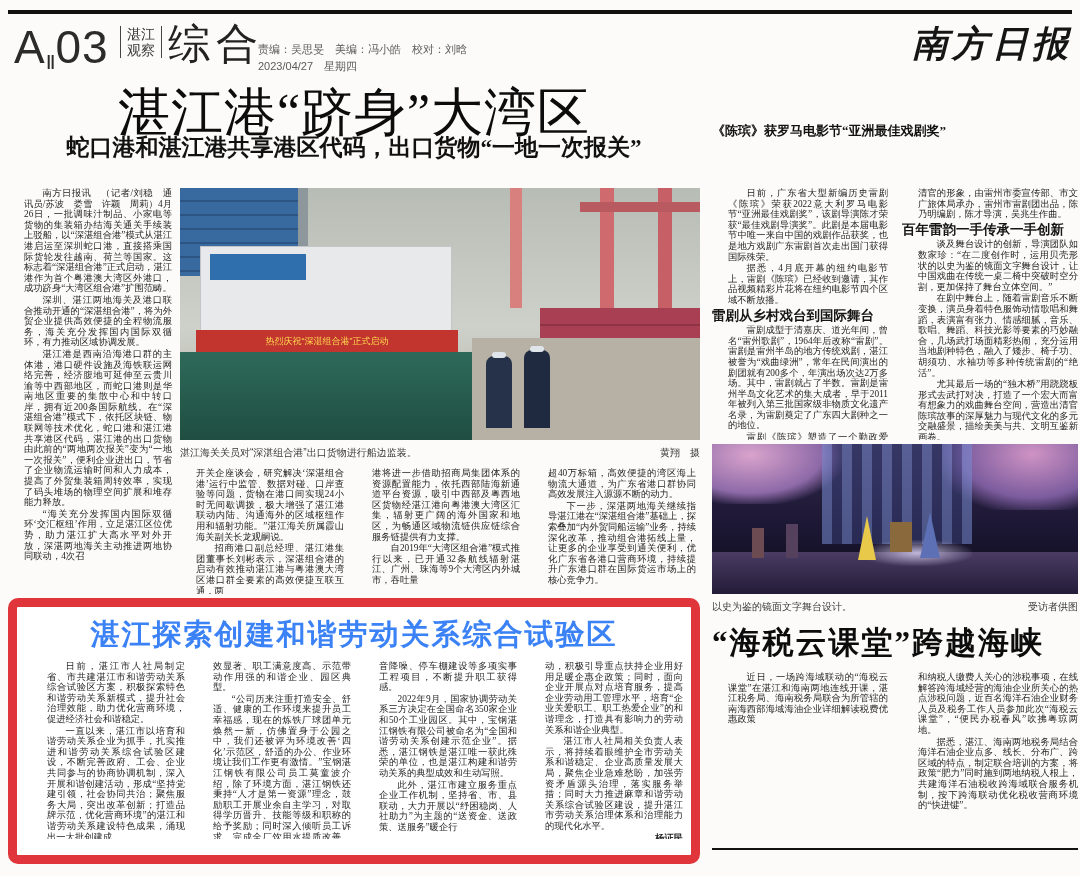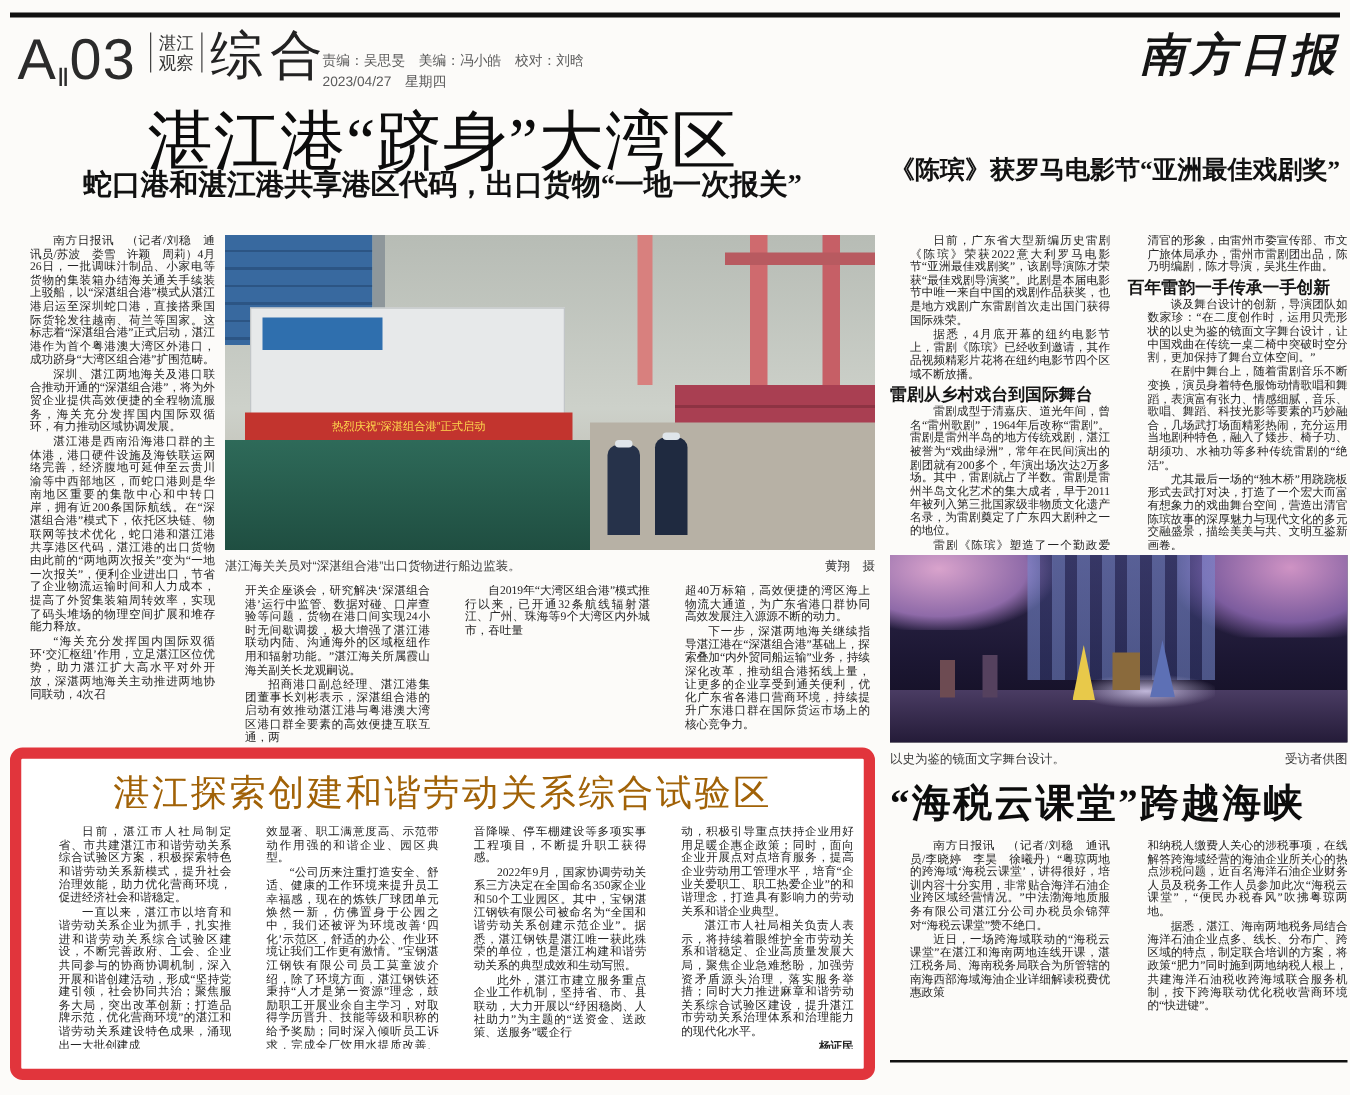--- a/index.html
+++ b/index.html
@@ -14,22 +14,22 @@
   .sec-vert{font-size:14px;line-height:16px;color:#333;padding:0 6px;border-left:1.5px solid #444;border-right:1.5px solid #444;
             font-family:"Liberation Sans",sans-serif;}
   .sec-name{font-size:42px;letter-spacing:6px;color:#222;font-family:"Liberation Sans",sans-serif;}
   .credits{font-size:11px;color:#5a5a5a;line-height:17px;font-family:"Liberation Sans",sans-serif;margin-top:17px;}
   .logo{font-size:36px;font-weight:bold;font-style:italic;letter-spacing:4px;color:#151515;
         font-family:"Liberation Serif",serif;text-align:right;}
   
   .h-lead{font-size:52px;font-weight:normal;letter-spacing:1px;text-align:center;color:#0c0c0c;}
   .h-sub{font-size:23px;font-weight:bold;text-align:center;color:#111;}
   .h-right{font-size:37px;font-weight:bold;letter-spacing:2px;color:#0c0c0c;}
-  .h-right2{font-size:20px;font-weight:bold;color:#111;}
-  .h-box{font-size:29px;font-weight:normal;text-align:center;letter-spacing:2px;color:#a16207;}
+  .h-right2{font-size:13px;font-weight:bold;color:#111;}
+  .h-box{font-size:29px;font-weight:bold;text-align:center;letter-spacing:2px;color:#3b82f6;}
   .crosshead{font-size:13.5px;font-weight:bold;margin:5px 0 4px 0;text-indent:0;
              font-family:"Liberation Sans",sans-serif;color:#151515;}
   
   .col{font-size:9.3px;line-height:10.6px;text-align:justify;color:#242424;overflow:hidden;}
   .col p{margin:0 0 1px 16px;text-indent:2em;}
   .col p.noindent{text-indent:0;}
   .byline{display:block;text-align:right;font-weight:bold;margin-top:1px;}
   .caption{font-size:10px;color:#3a3a3a;font-family:"Liberation Sans",sans-serif;}
   .caption .credit{float:right;}
   
@@ -92,20 +92,21 @@
   <div class="abs caption" style="left:180px;top:446px;width:520px;">
     <span class="credit">黄翔　摄</span>
     <span>湛江海关关员对“深湛组合港”出口货物进行船边监装。</span>
   </div>
 
   <div class="abs col" style="left:180px;top:468px;width:164px;height:126px;">
     <p class="noindent">开关企座谈会，研究解决‘深湛组合港’运行中监管、数据对碰、口岸查验等问题，货物在港口间实现24小时无间歇调拨，极大增强了湛江港联动内陆、沟通海外的区域枢纽作用和辐射功能。”湛江海关所属霞山海关副关长龙观嗣说。</p>
     <p>招商港口副总经理、湛江港集团董事长刘彬表示，深湛组合港的启动有效推动湛江港与粤港澳大湾区港口群全要素的高效便捷互联互通，两</p>
   </div>
   <div class="abs col" style="left:356px;top:468px;width:164px;height:126px;">
+    <p class="noindent">港将进一步借助招商局集团体系的资源配置能力，依托西部陆海新通道平台资源，吸引中西部及粤西地区货物经湛江港向粤港澳大湾区汇集，辐射更广阔的海外国家和地区，为畅通区域物流链供应链综合服务链提供有力支撑。</p>
     <p>自2019年“大湾区组合港”模式推行以来，已开通32条航线辐射湛江、广州、珠海等9个大湾区内外城市，吞吐量</p>
   </div>
   <div class="abs col" style="left:532px;top:468px;width:164px;height:126px;">
     <p class="noindent">超40万标箱，高效便捷的湾区海上物流大通道，为广东省港口群协同高效发展注入源源不断的动力。</p>
     <p>下一步，深湛两地海关继续指导湛江港在“深湛组合港”基础上，探索叠加“内外贸同船运输”业务，持续深化改革，推动组合港拓线上量，让更多的企业享受到通关便利，优化广东省各港口营商环境，持续提升广东港口群在国际货运市场上的核心竞争力。</p>
   </div>
 
   <div class="abs redbox" style="left:8px;top:598px;width:674px;height:248px;">
     <div class="abs h-box" style="left:10px;top:8px;width:654px;">湛江探索创建和谐劳动关系综合试验区</div>
     <div class="abs col" style="left:14px;top:54px;width:154px;height:178px;">
@@ -158,21 +159,20 @@
     <div class="abs" style="left:40px;top:84px;width:12px;height:30px;background:#6d4b52;"></div>
     <div class="abs" style="left:74px;top:80px;width:12px;height:34px;background:#55415e;"></div>
   </div>
   <div class="abs caption" style="left:712px;top:600px;width:366px;">
     <span class="credit">受访者供图</span>
     <span>以史为鉴的镜面文字舞台设计。</span>
   </div>
 
   <div class="abs h-right" style="left:712px;top:622px;width:366px;font-size:31px;">“海税云课堂”跨越海峡</div>
   <div class="abs col" style="left:712px;top:672px;width:176px;height:168px;">
-    <p>南方日报讯　（记者/刘稳　通讯员/李晓婷　李昊　徐曦丹）“粤琼两地的跨海域‘海税云课堂’，讲得很好，培训内容十分实用，非常贴合海洋石油企业跨区域经营情况。”中法渤海地质服务有限公司湛江分公司办税员余锦萍对“海税云课堂”赞不绝口。</p>
     <p>近日，一场跨海域联动的“海税云课堂”在湛江和海南两地连线开课，湛江税务局、海南税务局联合为所管辖的南海西部海域海油企业详细解读税费优惠政策</p>
   </div>
   <div class="abs col" style="left:902px;top:672px;width:176px;height:168px;">
     <p class="noindent">和纳税人缴费人关心的涉税事项，在线解答跨海域经营的海油企业所关心的热点涉税问题，近百名海洋石油企业财务人员及税务工作人员参加此次“海税云课堂”，“便民办税春风”吹拂粤琼两地。</p>
     <p>据悉，湛江、海南两地税务局结合海洋石油企业点多、线长、分布广、跨区域的特点，制定联合培训的方案，将政策“肥力”同时施到两地纳税人根上，共建海洋石油税收跨海域联合服务机制，按下跨海联动优化税收营商环境的“快进键”。</p>
   </div>
   <div class="abs rule" style="left:712px;top:848px;width:366px;height:2px;"></div>
 
 </div>
 

